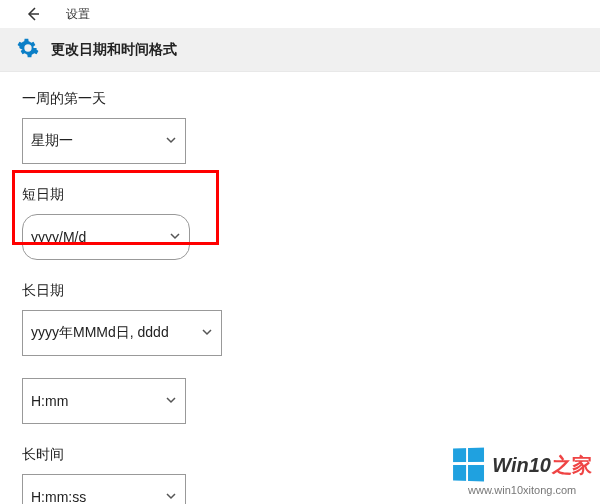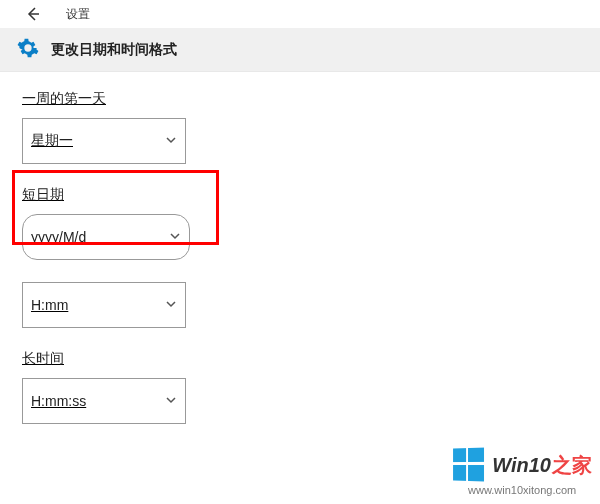--- a/index.html
+++ b/index.html
@@ -4,21 +4,21 @@
   <style>
     * { margin: 0; padding: 0; box-sizing: border-box; font-family: "Microsoft YaHei", "Segoe UI", sans-serif; }
     body { width: 600px; height: 504px; background: #fff; overflow: hidden; position: relative; }
     .titlebar { height: 28px; display: flex; align-items: center; padding-left: 18px; background: #fff; }
     .back-btn { width: 30px; height: 28px; display: flex; align-items: center; justify-content: center; cursor: pointer; }
     .titlebar-text { margin-left: 18px; font-size: 12px; color: #333; }
     .header-row { height: 44px; display: flex; align-items: center; padding-left: 15px; background: #f0f0f0; border-bottom: 1px solid #e8e8e8; }
     .gear-icon { margin-right: 12px; margin-left: 2px; }
     .page-title { font-size: 14px; font-weight: 600; color: #222; }
     .content { padding: 18px 0 0 22px; }
-    .field { margin-bottom: 22px; text-decoration: underline; }
+    .field { margin-bottom: 22px; }
     .field-label { font-size: 14px; color: #222; margin-bottom: 10px; display: block; }
     .dropdown { border: 1px solid #999; background: #fff; height: 46px; display: flex; align-items: center; justify-content: space-between; padding: 0 8px 0 8px; cursor: pointer; font-size: 14px; color: #222; }
     .dropdown .chev { margin-left: 12px; }
     .dd-w1 { width: 164px; }
     .dd-w2 { width: 168px; border-radius: 15px; }
     .dd-w3 { width: 200px; }
     .dd-w4 { width: 164px; }
     .dd-w5 { width: 164px; }
     .highlight { position: absolute; border: 3px solid #ff0000; left: 12px; top: 170px; width: 207px; height: 75px; pointer-events: none; }
     .watermark { position: absolute; right: 8px; bottom: 8px; text-align: right; }
@@ -70,20 +70,29 @@
   <div class="field">
     <span class="field-label">短日期</span>
     <div class="dropdown dd-w2">
       <span>yyyy/M/d</span>
       <span class="chev"><svg width="12" height="12" viewBox="0 0 12 12">
             <path d="M2 4 L6 8 L10 4" stroke="#555" stroke-width="1.5" fill="none"></path>
           </svg></span>
     </div>
   </div>
 
+  <div class="field">
+    <span class="field-label">长日期</span>
+    <div class="dropdown dd-w3">
+      <span>yyyy年MMMd日, dddd</span>
+      <span class="chev"><svg width="12" height="12" viewBox="0 0 12 12">
+            <path d="M2 4 L6 8 L10 4" stroke="#555" stroke-width="1.5" fill="none"></path>
+          </svg></span>
+    </div>
+  </div>
 
   <div class="field">
     <div class="dropdown dd-w4">
       <span>H:mm</span>
       <span class="chev"><svg width="12" height="12" viewBox="0 0 12 12">
             <path d="M2 4 L6 8 L10 4" stroke="#555" stroke-width="1.5" fill="none"></path>
           </svg></span>
     </div>
   </div>
 

